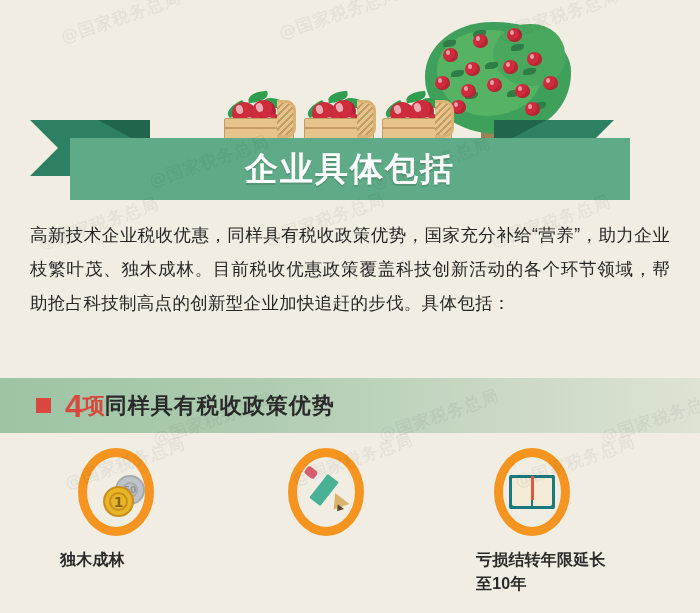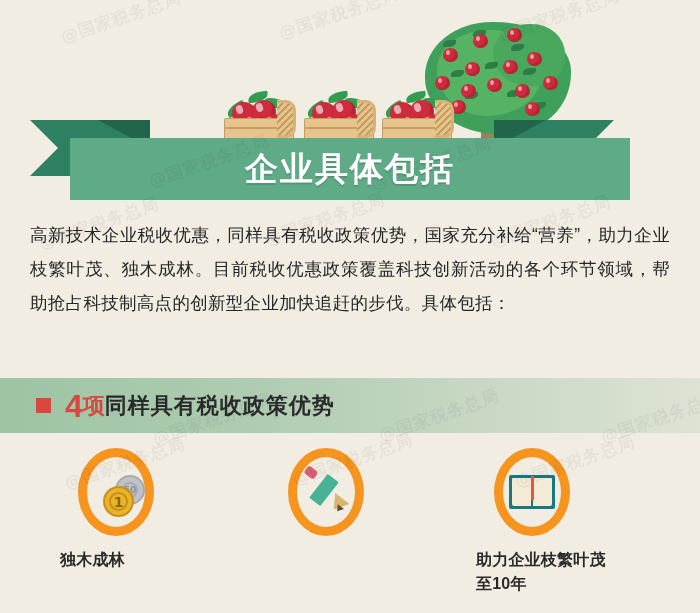--- a/index.html
+++ b/index.html
@@ -258,21 +258,21 @@
         <div class="ring-in">
           <div class="book">
             <div class="bk-cv"></div>
             <div class="bk-pgL"></div>
             <div class="bk-pgR"></div>
             <div class="bk-mark"></div>
           </div>
         </div>
       </div>
       <div class="cap">
-        <div>助力企业枝繁叶茂</div>
+        <div>亏损结转年限延长</div>
         <div>至10年</div>
       </div>
     </div>
   </div>
 
   <div class="wm-layer">
     <div class="wm" style="left:58px;top:6px;">@国家税务总局</div>
     <div class="wm" style="left:276px;top:2px;">@国家税务总局</div>
     <div class="wm" style="left:496px;top:4px;">@国家税务总局</div>
     <div class="wm" style="left:36px;top:212px;">@国家税务总局</div>

